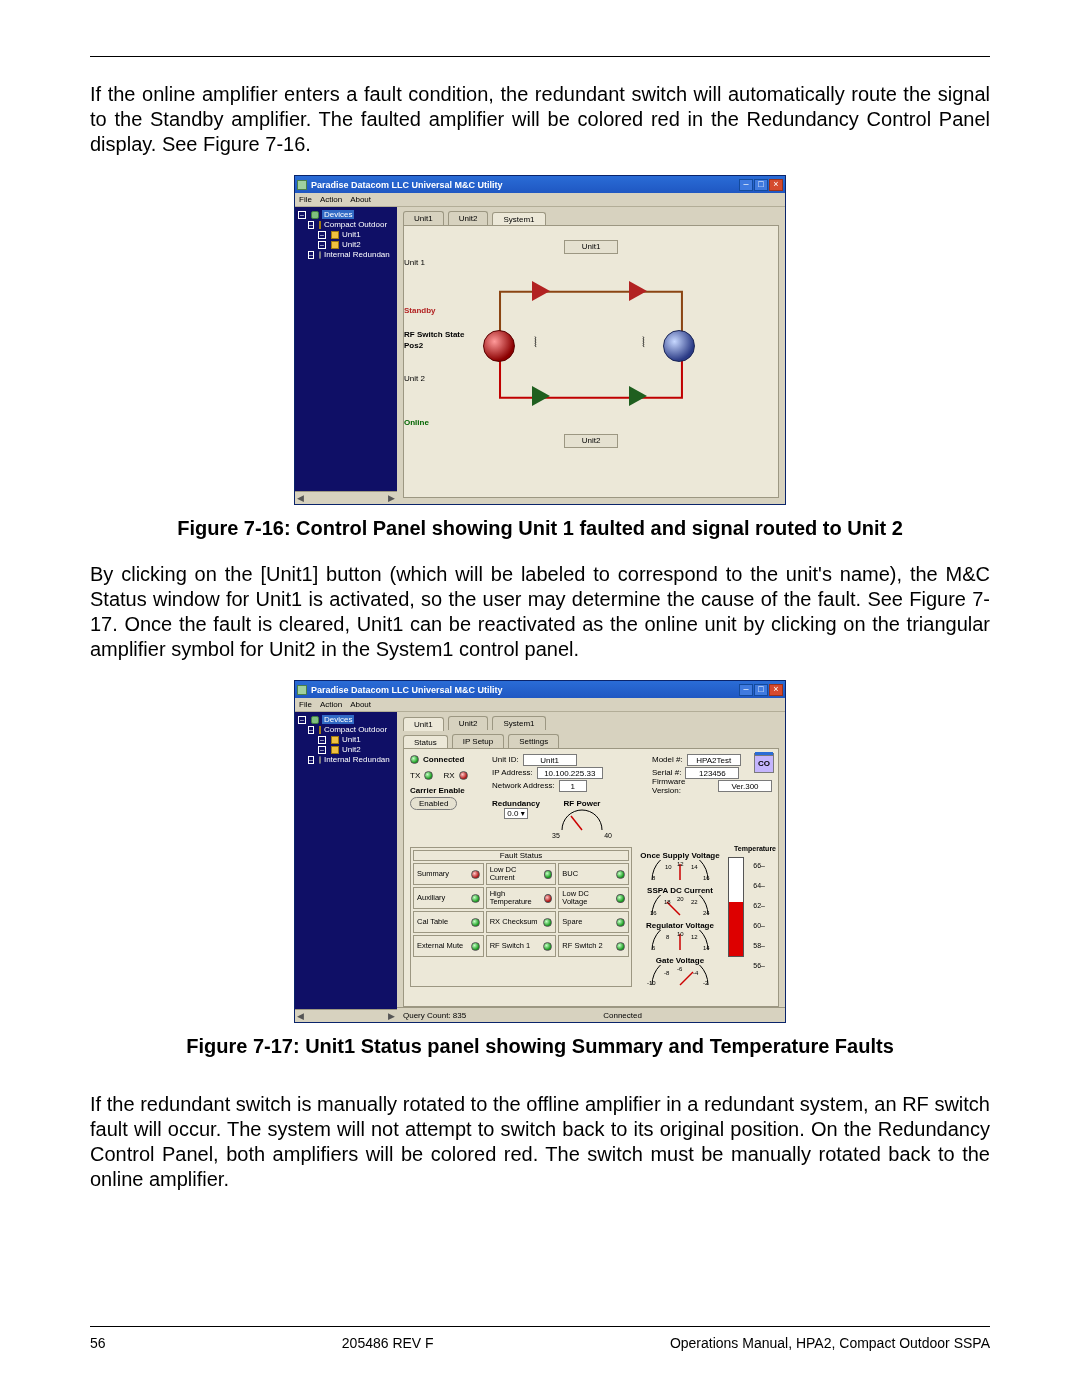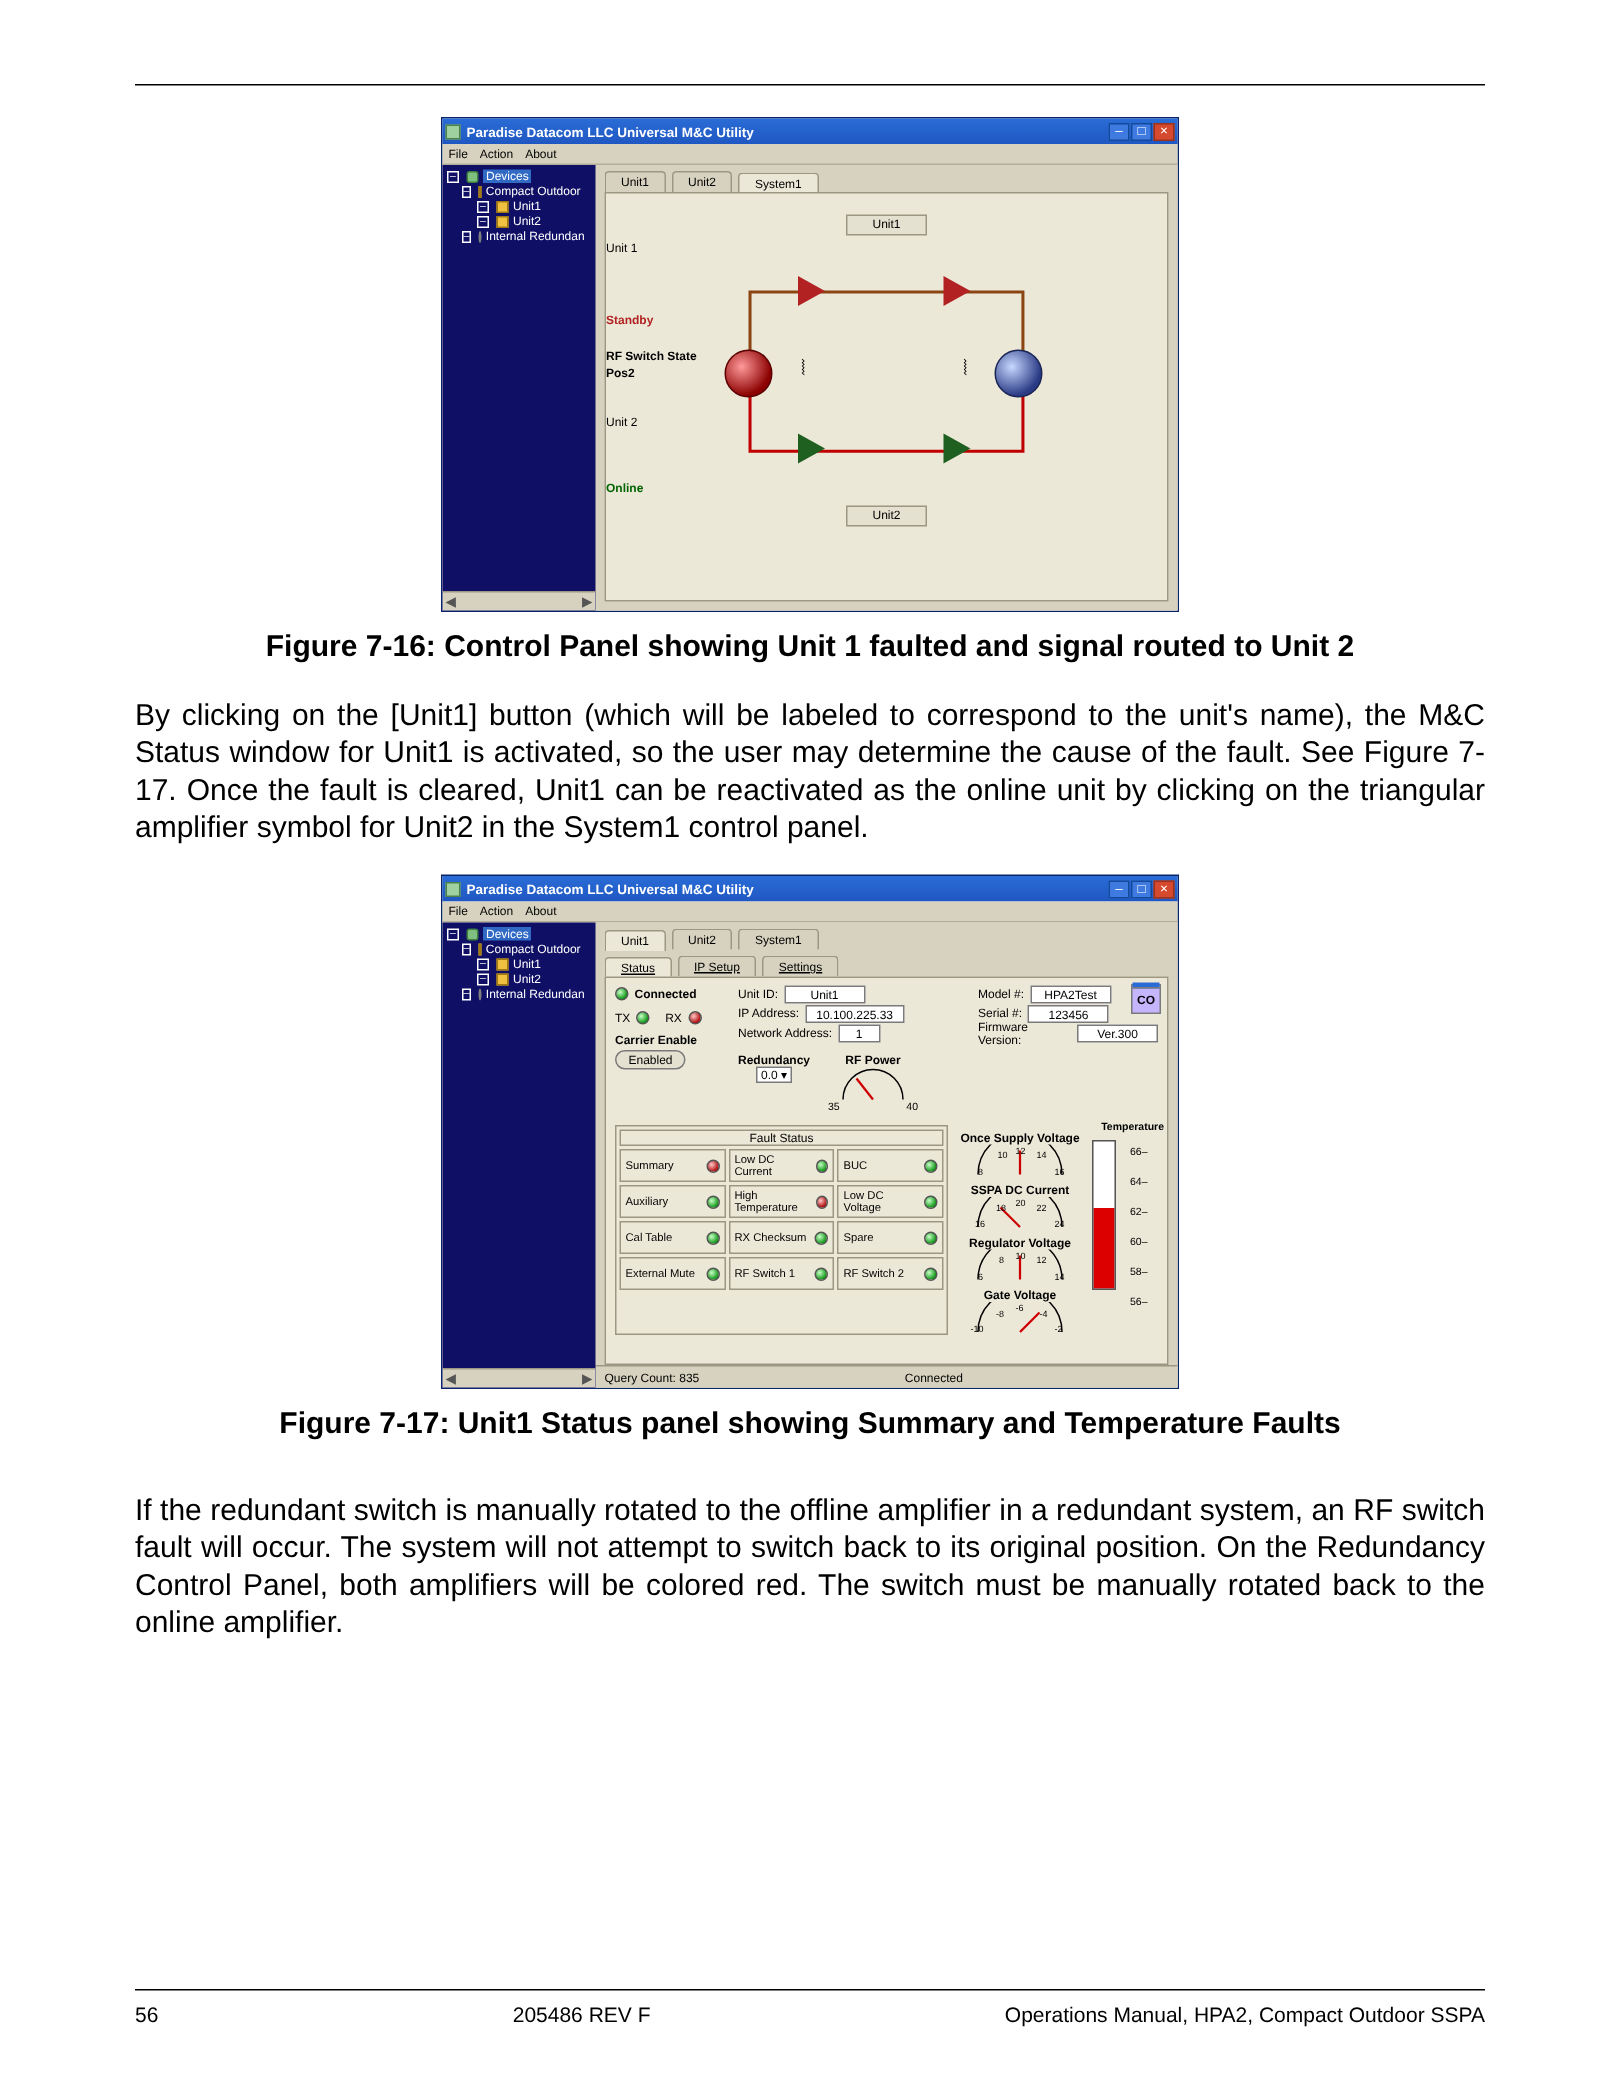--- a/index.html
+++ b/index.html
@@ -44,21 +44,21 @@
   .lblA { color: #b22222; font-weight: bold; }
   .sphere { position: absolute; width: 32px; height: 32px; border-radius: 50%; }
   .sphere-red { background: radial-gradient(circle at 35% 35%, #ff9a9a, #8b0000 70%); border: 1px solid #5a0000; }
   .sphere-blue { background: radial-gradient(circle at 35% 35%, #c7d8ff, #2a3a85 70%); border: 1px solid #1a2555; }
   .tri { position: absolute; width: 0; height: 0; }
   .rfcoil { position: absolute; font-size: 14px; color: #000; }
   svg.diagram-lines { position: absolute; inset: 0; }
 
   
   .app2 .app-body { height: 310px; }
-  .subtabs { display: flex; gap: 4px; padding: 4px 6px 0 6px; font-size: 8px; text-decoration: underline; }
+  .subtabs { display: flex; gap: 4px; padding: 4px 6px 0 6px; font-size: 8px; }
   .panel17 { margin: 0 6px 0 6px; flex: 1; border: 1px solid #9c9782; background: #ece8d8; position: relative; padding: 4px 6px 0 6px; }
   .row17 { display: flex; align-items: center; gap: 4px; height: 13px; font-size: 8px; }
   .kv { display: flex; align-items: center; gap: 4px; }
   .kv label { font-size: 8px; }
   .kv .val { border: 1px solid #7a7a7a; background: #fff; padding: 0 4px; height: 12px; line-height: 11px; font-size: 8px; min-width: 54px; text-align: center; }
   .co-badge { position: absolute; right: 4px; top: 4px; width: 20px; height: 20px; border: 1px solid #7a7a7a; background: #c4b5fd; display: flex; align-items: center; justify-content: center; font-size: 8px; font-weight: bold; }
   .co-badge .cap { position: absolute; top: -2px; left: 0; right: 0; height: 4px; background: #2a6cd6; border-bottom: 1px solid #7a7a7a; }
   .led { width: 9px; height: 9px; border-radius: 50%; display: inline-block; border: 1px solid #555; }
   .led-green { background: radial-gradient(circle at 35% 35%, #c7ffc7, #149a1a 70%); }
   .led-red { background: radial-gradient(circle at 35% 35%, #ffc7c7, #b01010 70%); }
@@ -78,20 +78,21 @@
   .statusbar .mid { flex: 1; text-align: center; }
 
   .footer { position: absolute; left: 90px; right: 90px; bottom: 46px; display: flex; justify-content: space-between; font-size: 14px; }
 </style>
 </head>
 <body>
 
 <div class="page">
   <div class="rule-top"></div>
 
+  <p class="body-text mt">If the online amplifier enters a fault condition, the redundant switch will automatically route the signal to the Standby amplifier. The faulted amplifier will be colored red in the Redundancy Control Panel display. See Figure 7-16.</p>
 
   <div class="screenshot-wrap">
     <div class="app">
       <div class="titlebar">
         <span class="ico"></span>
         <span class="title">Paradise Datacom LLC Universal M&amp;C Utility</span>
         <span class="winbtn">
           <span>–</span>
           <span>□</span>
           <span class="close">×</span>

